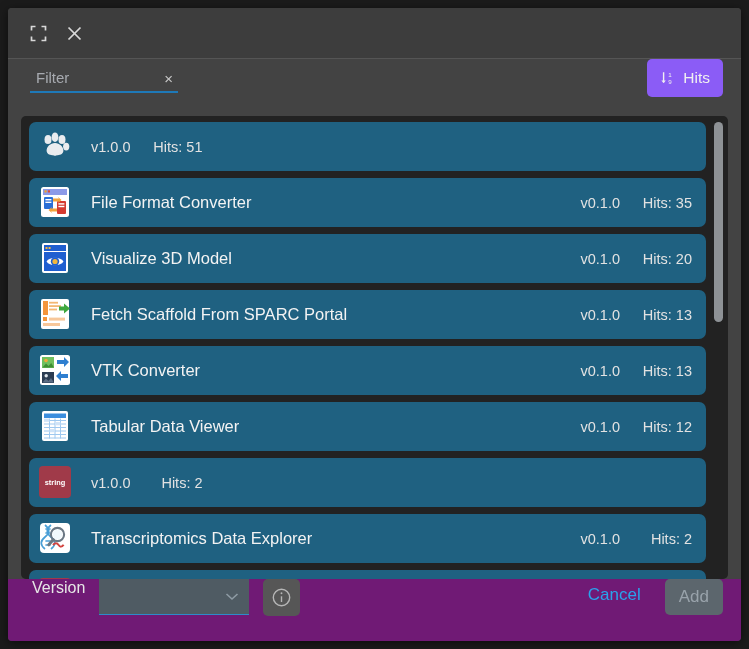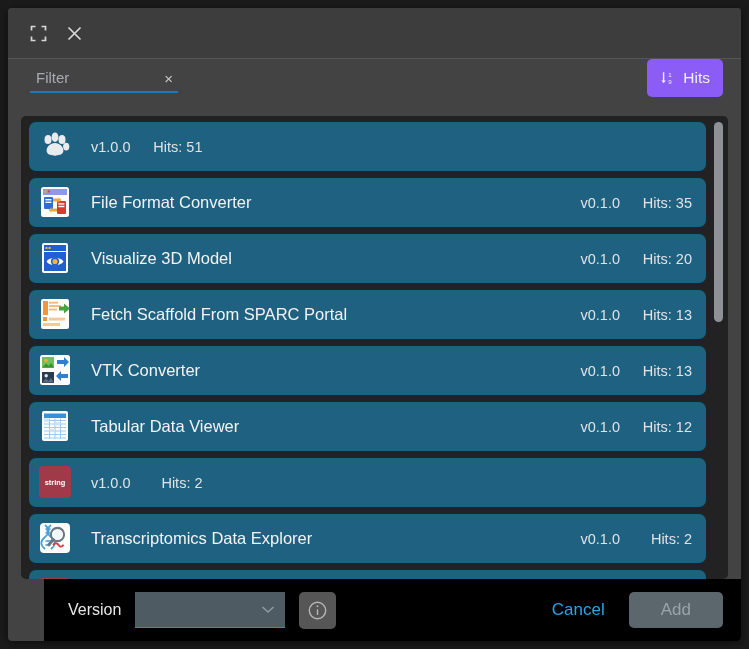--- a/index.html
+++ b/index.html
@@ -211,27 +211,26 @@
     height: 200px;
     background: #8e9296;
     border-radius: 5px;
     cursor: pointer;
   }
 
   
   .footer {
     height: 62px;
     min-height: 62px;
-    background: #000000;
-    display: flex;
-    align-items: center;
+    background: #701a75;
+    display: flex;
+    align-items: flex-start;
     padding: 0 18px 0 24px;
     box-sizing: border-box;
     gap: 14px;
-    margin-left: 36px;
   }
   .version-label { color: #e6e6e6; font-size: 16px; }
   .version-select {
     width: 150px;
     height: 36px;
     background: #4f5b63;
     border-bottom: 1.5px solid #2e8bc9;
     display: flex;
     align-items: center;
     justify-content: flex-end;
@@ -255,21 +254,21 @@
     color: #29a3ec;
     font-size: 17px;
     cursor: pointer;
     padding: 6px 10px;
   }
   .add-btn {
     background: #5c666d;
     color: #99a3ab;
     font-size: 17px;
     border-radius: 5px;
-    padding: 8px 32px;
+    padding: 8px 14px;
     cursor: default;
   }
 </style>
 </head>
 <body>
 
 <div class="dialog">
 
   <div class="titlebar">
     <div class="title-actions">

